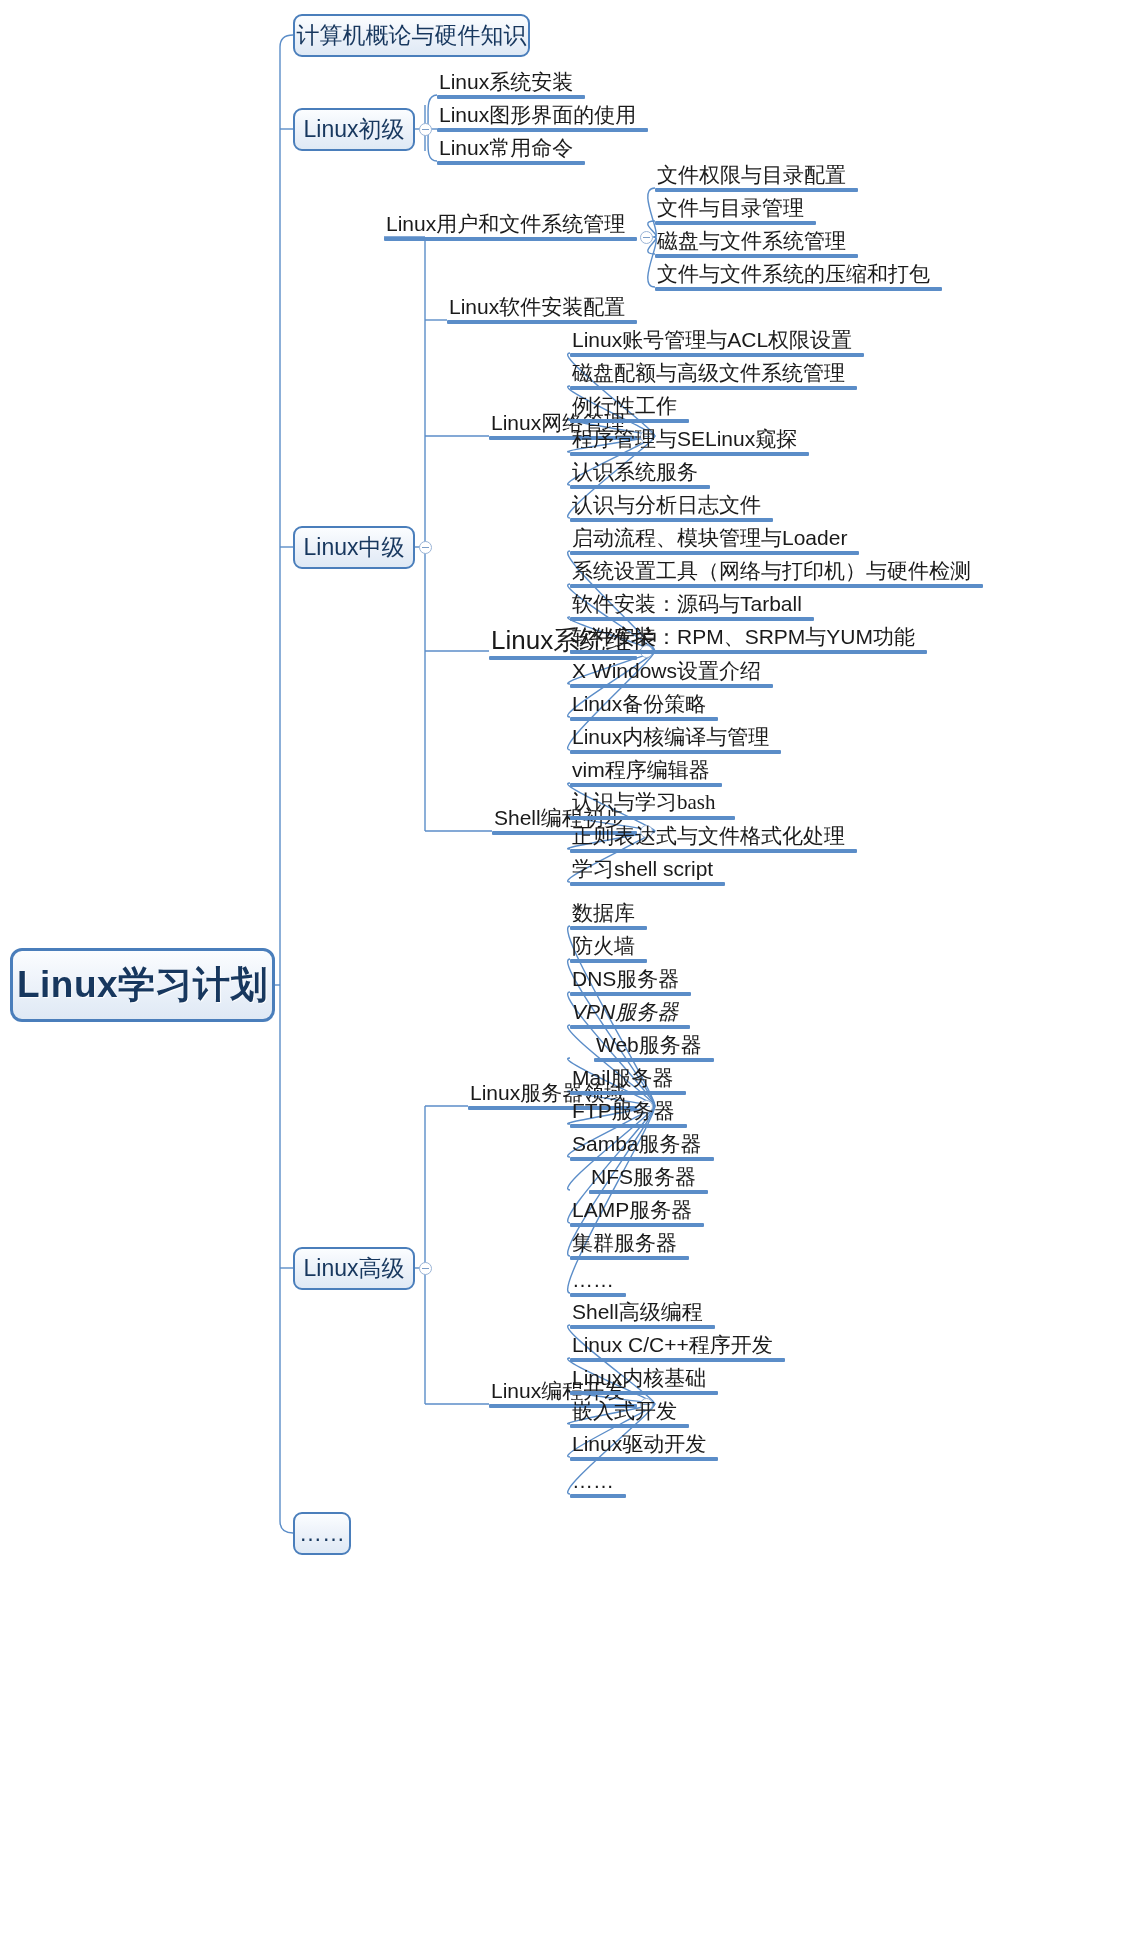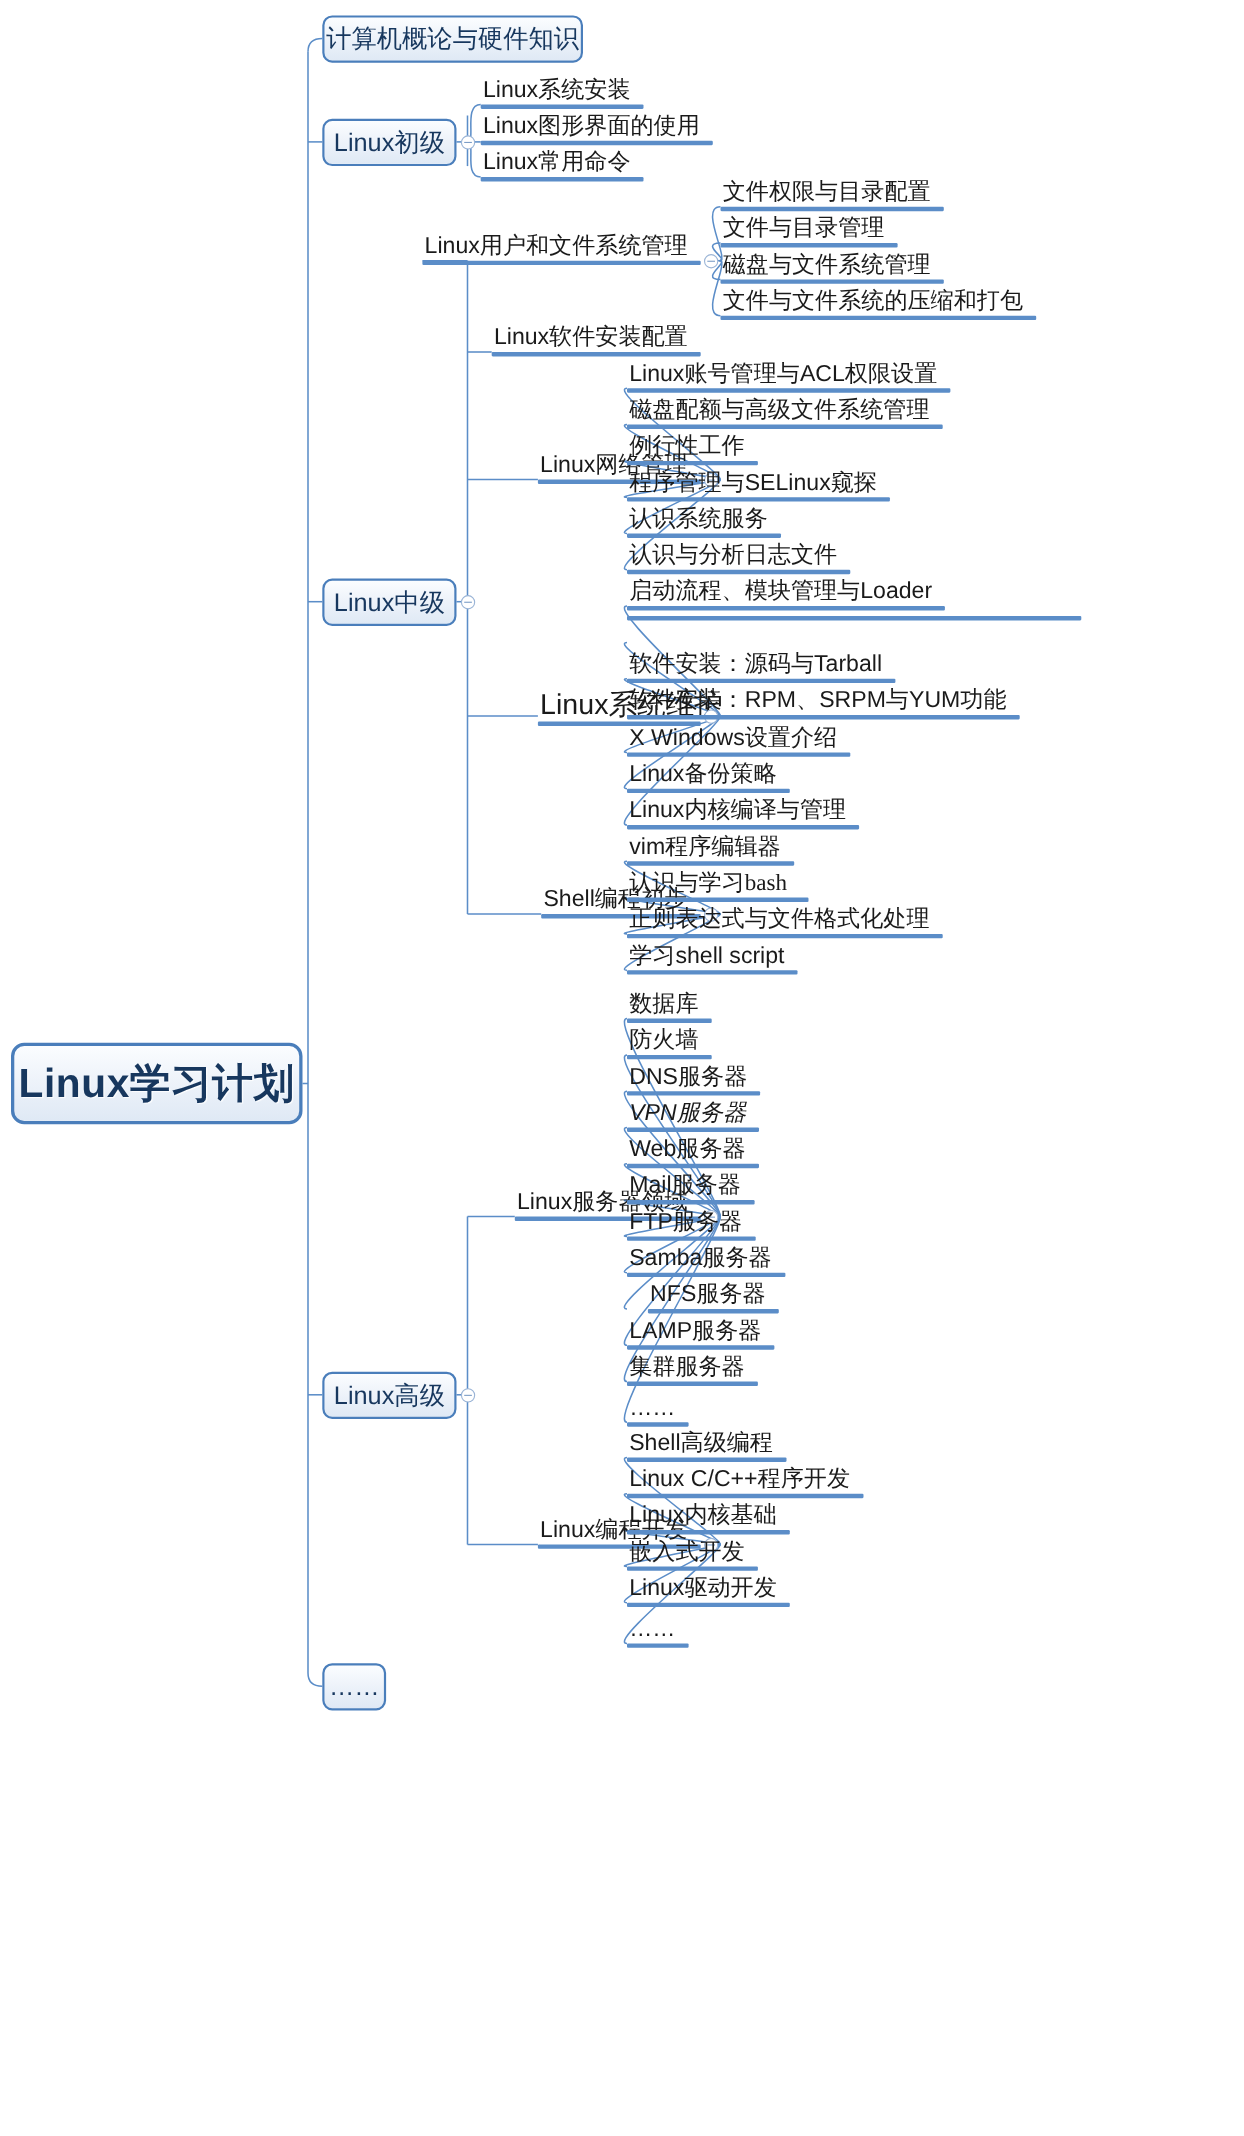--- a/index.html
+++ b/index.html
@@ -134,40 +134,40 @@
       <div class="toggle" style="left: 640px; top: 430px;"></div>
       <div class="tnode" style="left: 570px; font-size: 21px; top: 329px;"><span class="lbl">Linux账号管理与ACL权限设置</span><span class="ul" style="width: 294px;"></span></div>
       <div class="tnode" style="left: 570px; font-size: 21px; top: 362px;"><span class="lbl">磁盘配额与高级文件系统管理</span><span class="ul" style="width: 287px;"></span></div>
       <div class="tnode" style="left: 570px; font-size: 21px; top: 395px;"><span class="lbl">例行性工作</span><span class="ul" style="width: 119px;"></span></div>
       <div class="tnode" style="left: 570px; font-size: 21px; top: 428px;"><span class="lbl">程序管理与SELinux窥探</span><span class="ul" style="width: 239px;"></span></div>
       <div class="tnode" style="left: 570px; font-size: 21px; top: 461px;"><span class="lbl">认识系统服务</span><span class="ul" style="width: 140px;"></span></div>
       <div class="tnode" style="left: 570px; font-size: 21px; top: 494px;"><span class="lbl">认识与分析日志文件</span><span class="ul" style="width: 203px;"></span></div>
       <div class="tnode" style="left: 489px; font-size: 26px; top: 627px;"><span class="lbl">Linux系统维护</span><span class="ul" style="width: 148px;"></span></div>
       <div class="toggle" style="left: 640px; top: 645px;"></div>
       <div class="tnode" style="left: 570px; font-size: 21px; top: 527px;"><span class="lbl">启动流程、模块管理与Loader</span><span class="ul" style="width: 289px;"></span></div>
-      <div class="tnode" style="left: 570px; font-size: 21px; top: 560px;"><span class="ul" style="width: 413px;"></span></div>
+      <div class="tnode" style="left: 570px; font-size: 21px; top: 560px;"><span class="lbl">系统设置工具（网络与打印机）与硬件检测</span><span class="ul" style="width: 413px;"></span></div>
       <div class="tnode" style="left: 570px; font-size: 21px; top: 593px;"><span class="lbl">软件安装：源码与Tarball</span><span class="ul" style="width: 244px;"></span></div>
       <div class="tnode" style="left: 570px; font-size: 21px; top: 626px;"><span class="lbl">软件安装：RPM、SRPM与YUM功能</span><span class="ul" style="width: 357px;"></span></div>
       <div class="tnode" style="left: 570px; font-size: 21px; top: 660px;"><span class="lbl">X Windows设置介绍</span><span class="ul" style="width: 203px;"></span></div>
       <div class="tnode" style="left: 570px; font-size: 21px; top: 693px;"><span class="lbl">Linux备份策略</span><span class="ul" style="width: 148px;"></span></div>
       <div class="tnode" style="left: 570px; font-size: 21px; top: 726px;"><span class="lbl">Linux内核编译与管理</span><span class="ul" style="width: 211px;"></span></div>
       <div class="tnode" style="left: 492px; font-size: 21px; top: 807px;"><span class="lbl">Shell编程初步</span><span class="ul" style="width: 145px;"></span></div>
       <div class="toggle" style="left: 640px; top: 825px;"></div>
       <div class="tnode" style="left: 570px; font-size: 21px; top: 759px;"><span class="lbl">vim程序编辑器</span><span class="ul" style="width: 152px;"></span></div>
       <div class="tnode" style="left: 570px; font-size: 21px; top: 792px; font-family: Liberation Serif, serif;"><span class="lbl">认识与学习bash</span><span class="ul" style="width: 165px;"></span></div>
       <div class="tnode" style="left: 570px; font-size: 21px; top: 825px;"><span class="lbl">正则表达式与文件格式化处理</span><span class="ul" style="width: 287px;"></span></div>
       <div class="tnode" style="left: 570px; font-size: 21px; top: 858px;"><span class="lbl">学习shell script</span><span class="ul" style="width: 155px;"></span></div>
       <div class="toggle" style="left: 419px; top: 1262px;"></div>
       <div class="tnode" style="left: 468px; font-size: 21px; top: 1082px;"><span class="lbl">Linux服务器领域</span><span class="ul" style="width: 169px;"></span></div>
       <div class="toggle" style="left: 640px; top: 1100px;"></div>
       <div class="tnode" style="left: 570px; font-size: 21px; top: 902px;"><span class="lbl">数据库</span><span class="ul" style="width: 77px;"></span></div>
       <div class="tnode" style="left: 570px; font-size: 21px; top: 935px;"><span class="lbl">防火墙</span><span class="ul" style="width: 77px;"></span></div>
       <div class="tnode" style="left: 570px; font-size: 21px; top: 968px;"><span class="lbl">DNS服务器</span><span class="ul" style="width: 121px;"></span></div>
       <div class="tnode" style="left: 570px; font-size: 21px; top: 1001px; font-style: italic;"><span class="lbl">VPN服务器</span><span class="ul" style="width: 120px;"></span></div>
-      <div class="tnode" style="left: 570px; font-size: 21px; top: 1034px;"><span class="lbl">Web服务器</span><span class="ul" style="width: 120px;"></span></div>
+      <div class="tnode" style="left: 594px; font-size: 21px; top: 1034px;"><span class="lbl">Web服务器</span><span class="ul" style="width: 120px;"></span></div>
       <div class="tnode" style="left: 570px; font-size: 21px; top: 1067px;"><span class="lbl">Mail服务器</span><span class="ul" style="width: 116px;"></span></div>
       <div class="tnode" style="left: 570px; font-size: 21px; top: 1100px;"><span class="lbl">FTP服务器</span><span class="ul" style="width: 117px;"></span></div>
       <div class="tnode" style="left: 570px; font-size: 21px; top: 1133px;"><span class="lbl">Samba服务器</span><span class="ul" style="width: 144px;"></span></div>
       <div class="tnode" style="left: 589px; font-size: 21px; top: 1166px;"><span class="lbl">NFS服务器</span><span class="ul" style="width: 119px;"></span></div>
       <div class="tnode" style="left: 570px; font-size: 21px; top: 1199px;"><span class="lbl">LAMP服务器</span><span class="ul" style="width: 134px;"></span></div>
       <div class="tnode" style="left: 570px; font-size: 21px; top: 1232px;"><span class="lbl">集群服务器</span><span class="ul" style="width: 119px;"></span></div>
       <div class="tnode" style="left: 570px; font-size: 21px; top: 1269px;"><span class="lbl">……</span><span class="ul" style="width: 56px;"></span></div>
       <div class="tnode" style="left: 489px; font-size: 21px; top: 1380px;"><span class="lbl">Linux编程开发</span><span class="ul" style="width: 148px;"></span></div>
       <div class="toggle" style="left: 640px; top: 1398px;"></div>
       <div class="tnode" style="left: 570px; font-size: 21px; top: 1301px;"><span class="lbl">Shell高级编程</span><span class="ul" style="width: 145px;"></span></div>

